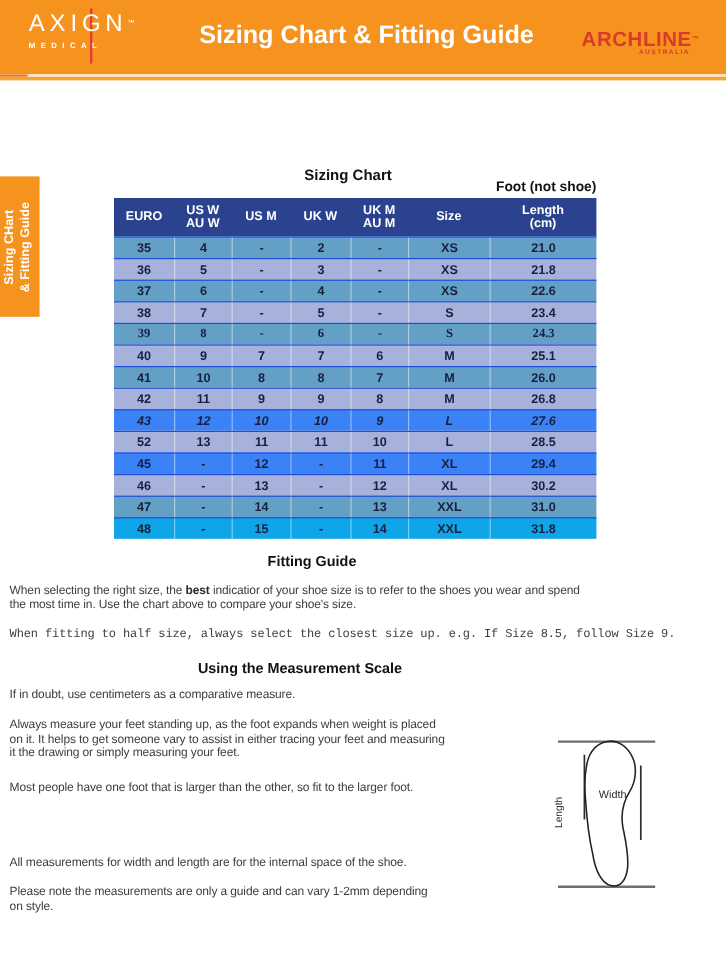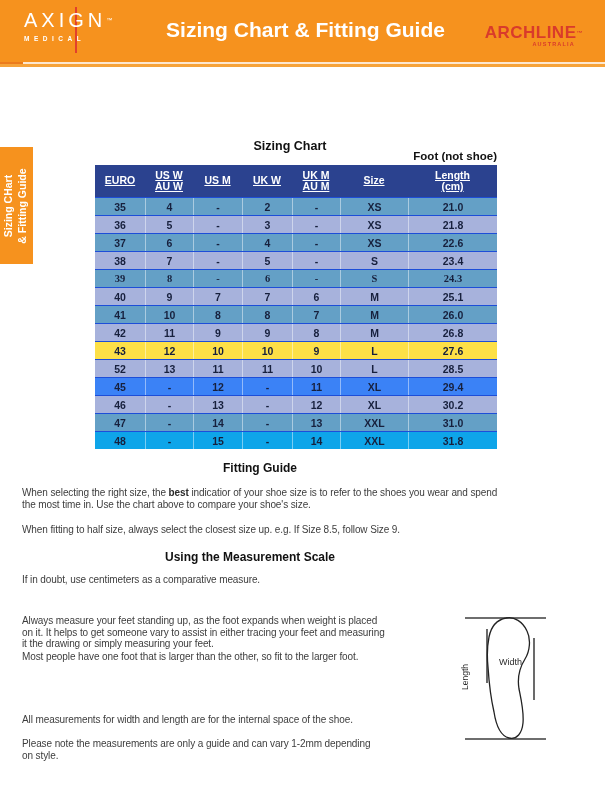--- a/index.html
+++ b/index.html
@@ -33,33 +33,33 @@
 
   
   .chart-title{position:absolute;left:95px;top:139px;width:390px;text-align:center;
                font-weight:bold;font-size:12.5px;color:#111;}
   .foot-note{position:absolute;left:297px;top:150px;width:200px;text-align:right;
              font-weight:bold;font-size:11.5px;color:#111;}
   .stable{position:absolute;left:95px;top:165px;width:402px;}
   .thead,.trow{display:grid;grid-template-columns:50px 48px 49px 50px 48px 68px 89px;}
   .thead{background:#2B428F;height:32px;}
   .hcell{display:flex;flex-direction:column;justify-content:center;align-items:center;
-         color:#fff;font-weight:bold;font-size:10.5px;line-height:11.5px;text-align:center;text-decoration:underline;}
+         color:#fff;font-weight:bold;font-size:10.5px;line-height:11.5px;text-align:center;}
   .trow{height:17px;border-top:1px solid #1d4ed8;}
   .cell{display:flex;align-items:center;justify-content:center;
         font-weight:bold;font-size:10.5px;color:#17203D;border-left:1px solid rgba(255,255,255,0.45);}
   .cell:first-child{border-left:none;}
 
   
   .h2{position:absolute;font-weight:bold;font-size:12px;color:#111;text-align:center;}
   .fitting-heading{left:20px;top:461px;width:480px;}
   .measure-heading{left:0px;top:550px;width:500px;}
-  .para{position:absolute;left:22px;color:#3d3d3d;font-size:10px;letter-spacing:-0.1px;line-height:11.7px;}
+  .para{position:absolute;left:8px;color:#3d3d3d;font-size:10px;letter-spacing:-0.1px;line-height:11.7px;}
   .para div{white-space:nowrap;}
-  .p1{top:487px;} .p2{top:524px;} .p3{top:574px;} .p4{top:599px;margin-top:16px;}
+  .p1{top:487px;} .p2{top:524px;font-family:Liberation Mono, monospace;} .p3{top:574px;} .p4{top:599px;}
   .p5{top:651px;} .p6{top:714px;} .p7{top:738px;}
   .bold{font-weight:bold;color:#2b2b2b;}
 
   
   .foot-diagram{position:absolute;left:450px;top:607px;width:110px;height:145px;}
 </style>
 </head>
 <body>
 
 <div class="page">
@@ -183,21 +183,21 @@
         </div>
         <div class="trow" style="background: rgb(167, 178, 220);">
           <div class="cell">42</div>
           <div class="cell">11</div>
           <div class="cell">9</div>
           <div class="cell">9</div>
           <div class="cell">8</div>
           <div class="cell">M</div>
           <div class="cell">26.8</div>
         </div>
-        <div class="trow" style="background: #fde047;">
+        <div class="trow" style="background: #3b82f6; font-style: italic;">
           <div class="cell">43</div>
           <div class="cell">12</div>
           <div class="cell">10</div>
           <div class="cell">10</div>
           <div class="cell">9</div>
           <div class="cell">L</div>
           <div class="cell">27.6</div>
         </div>
         <div class="trow" style="background: rgb(167, 178, 220);">
           <div class="cell">52</div>

